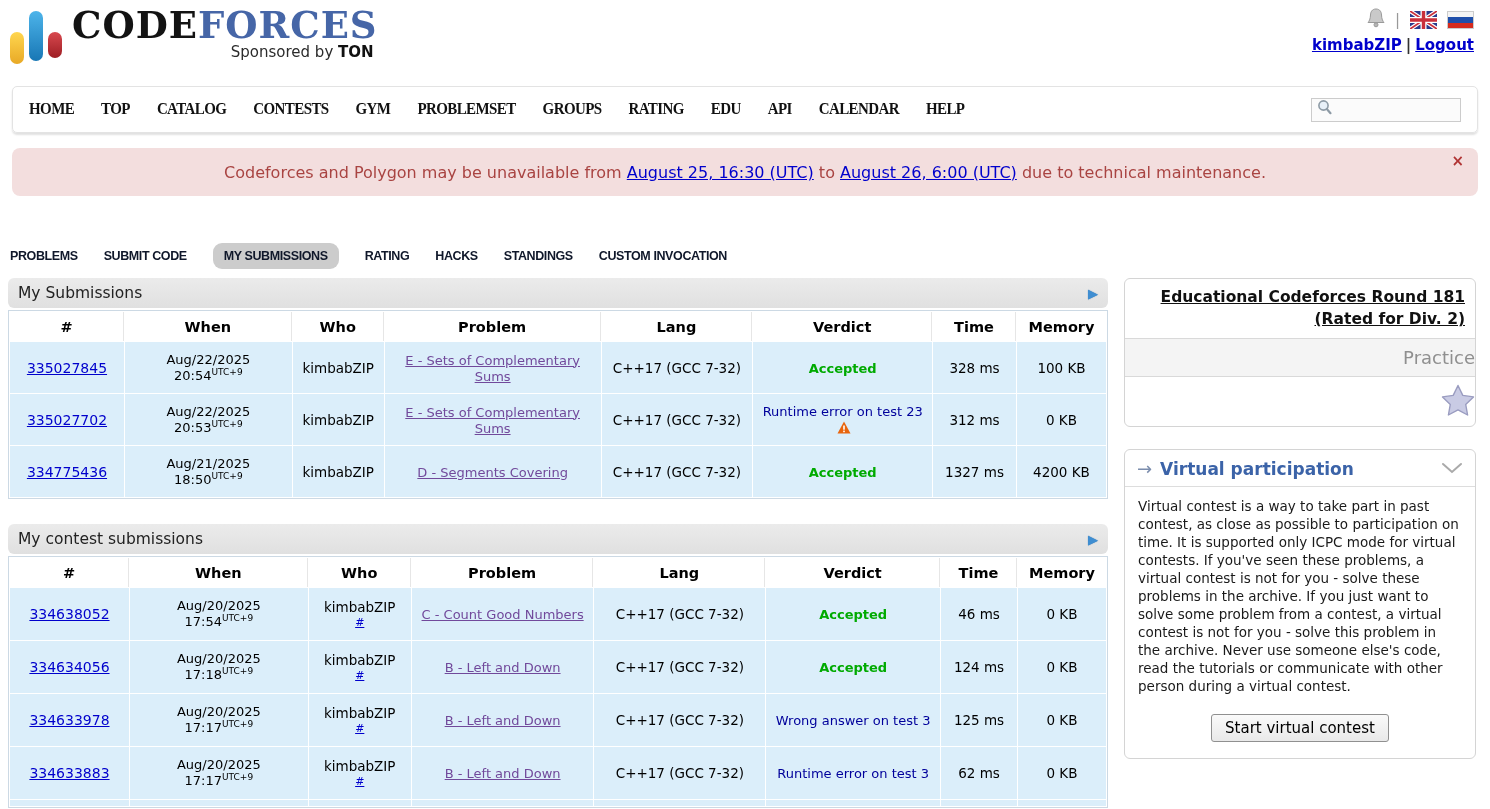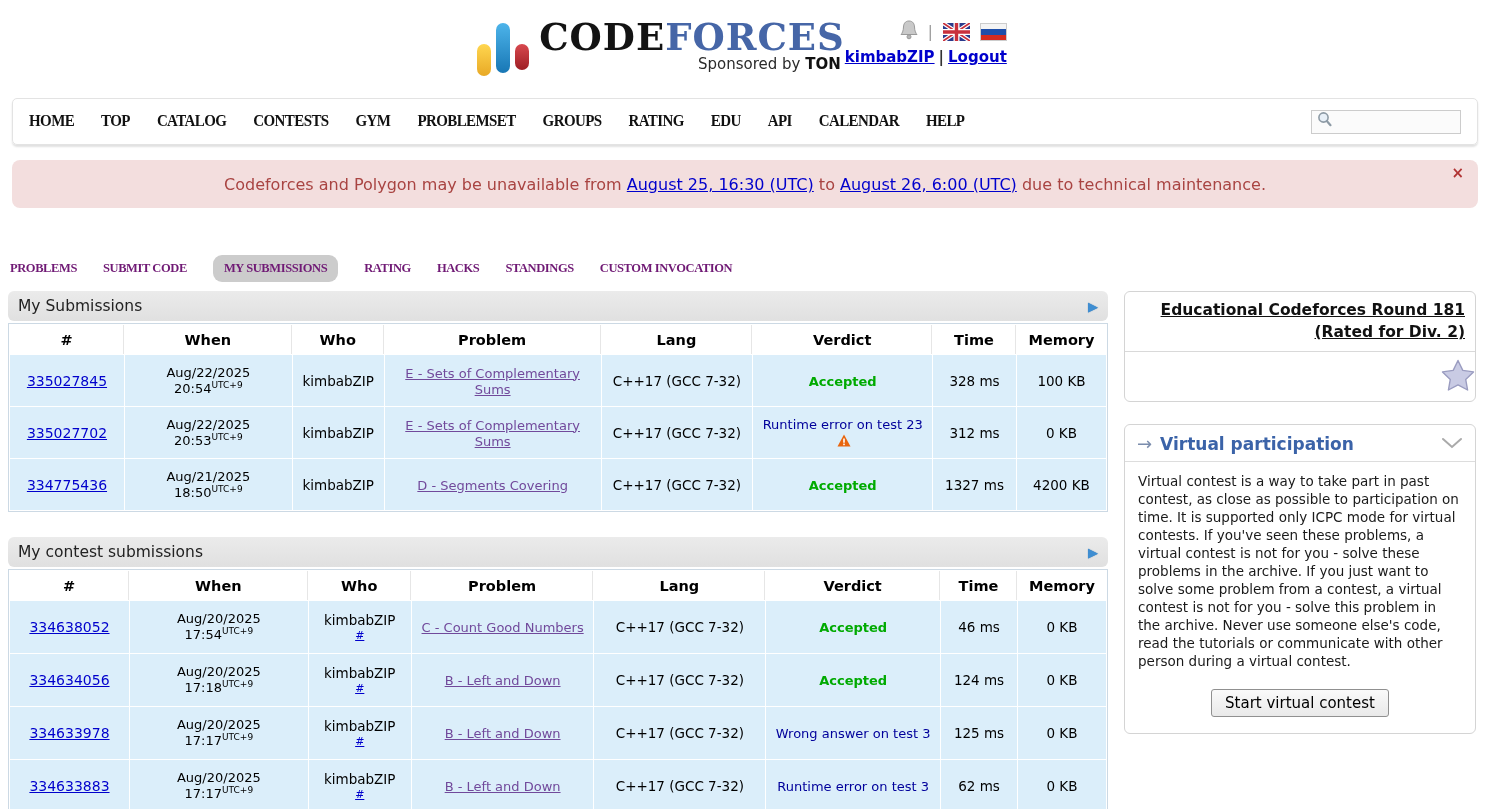--- a/index.html
+++ b/index.html
@@ -1,20 +1,20 @@
 <!DOCTYPE html>
 <html><head>
 <meta charset="utf-8">
 <style>
   * { margin:0; padding:0; box-sizing:border-box; }
   html,body { width:1490px; height:809px; overflow:hidden; background:#fff;
               font-family:"DejaVu Sans", sans-serif; color:#000; }
 
   
-  .header { display:flex; justify-content:center; padding:6px 16px 0 10px; height:82px;margin-top:12px; }
+  .header { display:flex; justify-content:space-between; padding:6px 16px 0 10px; height:82px; }
   .logo { display:flex; align-items:flex-start; gap:10px; }
   .logo-bars { display:flex; align-items:flex-end; gap:5px; height:58px; padding-top:4px; }
   .bar { width:14px; border-radius:7px; }
   .bar-yellow { height:32px; background:linear-gradient(#ffd64f,#e8a926); }
   .bar-blue   { height:50px; background:linear-gradient(#4db4ea,#1877b5); margin-bottom:3px;}
   .bar-red    { height:26px; background:linear-gradient(#d8494f,#9e1e24); margin-bottom:6px;}
   .logo-textwrap { display:flex; flex-direction:column; align-items:flex-end; }
   .logo-text { font-family:"DejaVu Serif", serif; font-weight:bold; font-size:37px;
                letter-spacing:1px; line-height:1.05; }
   .logo-code { color:#131313; } .logo-forces { color:#4666a7; }
@@ -44,22 +44,22 @@
   
   .banner { position:relative; margin:15px 12px 0 12px; height:48px; background:#f3dede;
             border-radius:8px; display:flex; align-items:center; justify-content:center;
             font-size:16px; color:#a94442; }
   .banner a { color:#0000cc; }
   .banner-close { position:absolute; right:14px; top:6px; color:#b03333; font-size:15px;
                   font-weight:bold; cursor:pointer; line-height:1; }
 
   
   .tabs { margin:47px 0 0 10px; display:flex; align-items:center; gap:26px; }
-  .tab { font-family:Liberation Serif, serif; font-weight:700; font-size:12.5px;
-         letter-spacing:-0.4px; color:#701a75; text-decoration:none; white-space:nowrap; }
+  .tab { font-family:Liberation Sans, sans-serif; font-weight:700; font-size:12.5px;
+         letter-spacing:-0.4px; color:#0f172a; text-decoration:none; white-space:nowrap; }
   .tab.active { background:#ccc; border-radius:9px; padding:6px 11px; }
 
   
   .main { display:flex; margin:9px 12px 0 8px; gap:16px; align-items:flex-start; }
   .left-col { width:1100px; }
   .right-col { width:352px; }
 
   
   .caption { height:30px; background:linear-gradient(#ebebeb,#e0e0e0); border-radius:6px;
              display:flex; align-items:center; padding:0 10px; margin-bottom:2px; }
@@ -363,20 +363,21 @@
       </tr>
     </tbody>
       </table>
   </div>
 
   <div class="right-col">
     <div class="side-box contest-box">
       <div class="row contest-title">
         <a href="#">Educational Codeforces Round 181 (Rated for Div. 2)</a>
       </div>
+      <div class="row contest-mode">Practice</div>
       <div class="row contest-star">
         <span>
           <svg width="34" height="32" viewBox="0 0 34 32">
             <path d="M17 1.5 L21.8 11.4 L32.5 12.9 L24.7 20.4 L26.6 31 L17 25.9 L7.4 31 L9.3 20.4 L1.5 12.9 L12.2 11.4 Z" fill="#c9cbe4" stroke="#9a9cc0" stroke-width="1.4" stroke-linejoin="round"></path>
           </svg>
         </span>
       </div>
     </div>
 
     <div class="side-box virtual-box">

